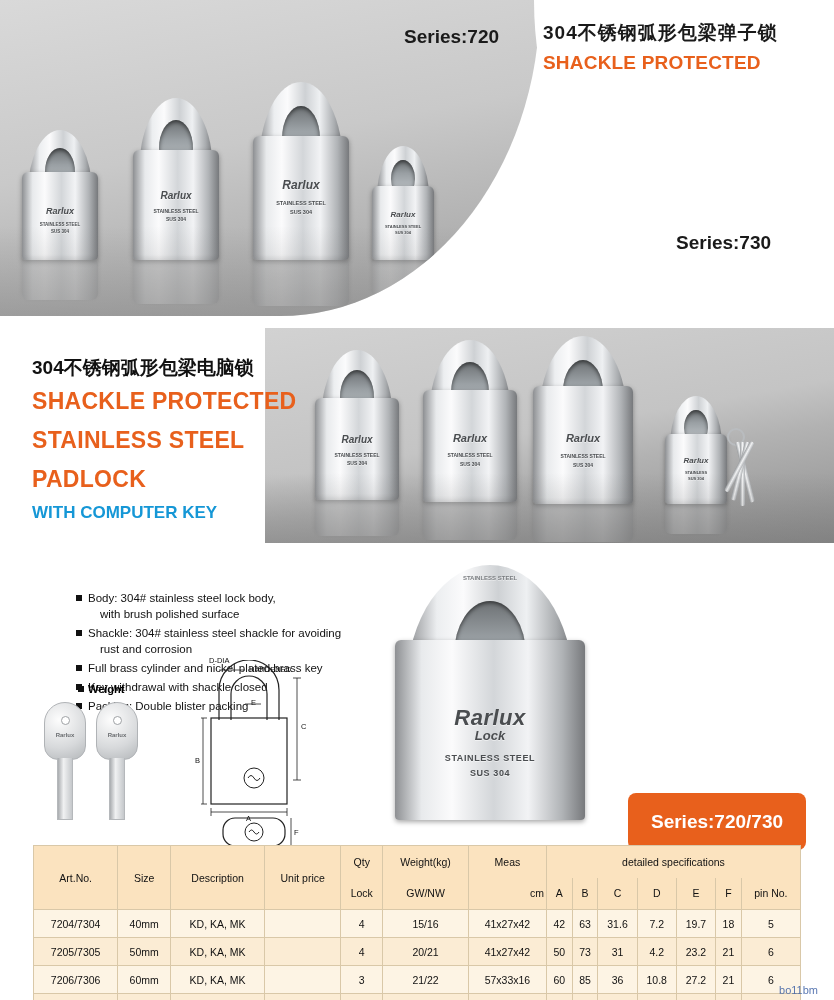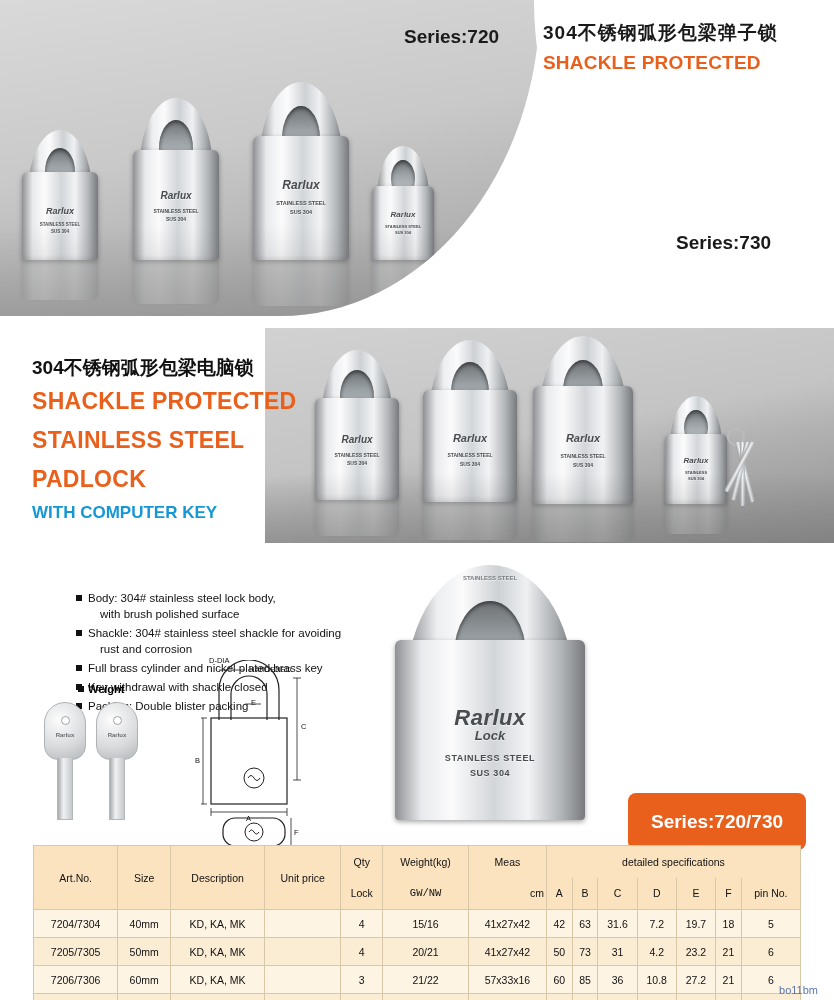--- a/index.html
+++ b/index.html
@@ -399,21 +399,21 @@
       <th rowspan="2">Size</th>
       <th rowspan="2">Description</th>
       <th rowspan="2">Unit price</th>
       <th style="border-bottom:none;"><span>Qty</span></th>
       <th style="border-bottom:none;"><span>Weight(kg)</span></th>
       <th style="border-bottom:none;text-align:center;"><span>Meas</span></th>
       <th colspan="7" style="border-bottom:none;">detailed specifications</th>
     </tr>
     <tr>
       <th style="border-top:none;">Lock</th>
-      <th style="border-top:none;font-family:Liberation Mono, monospace;">GW/NW</th>
+      <th style="border-top:none;">GW/NW</th>
       <th style="border-top:none;text-align:right;">cm</th>
       <th style="border-top:none;">A</th>
       <th style="border-top:none;">B</th>
       <th style="border-top:none;">C</th>
       <th style="border-top:none;">D</th>
       <th style="border-top:none;">E</th>
       <th style="border-top:none;">F</th>
       <th style="border-top:none;">pin No.</th>
     </tr>
   </thead>

